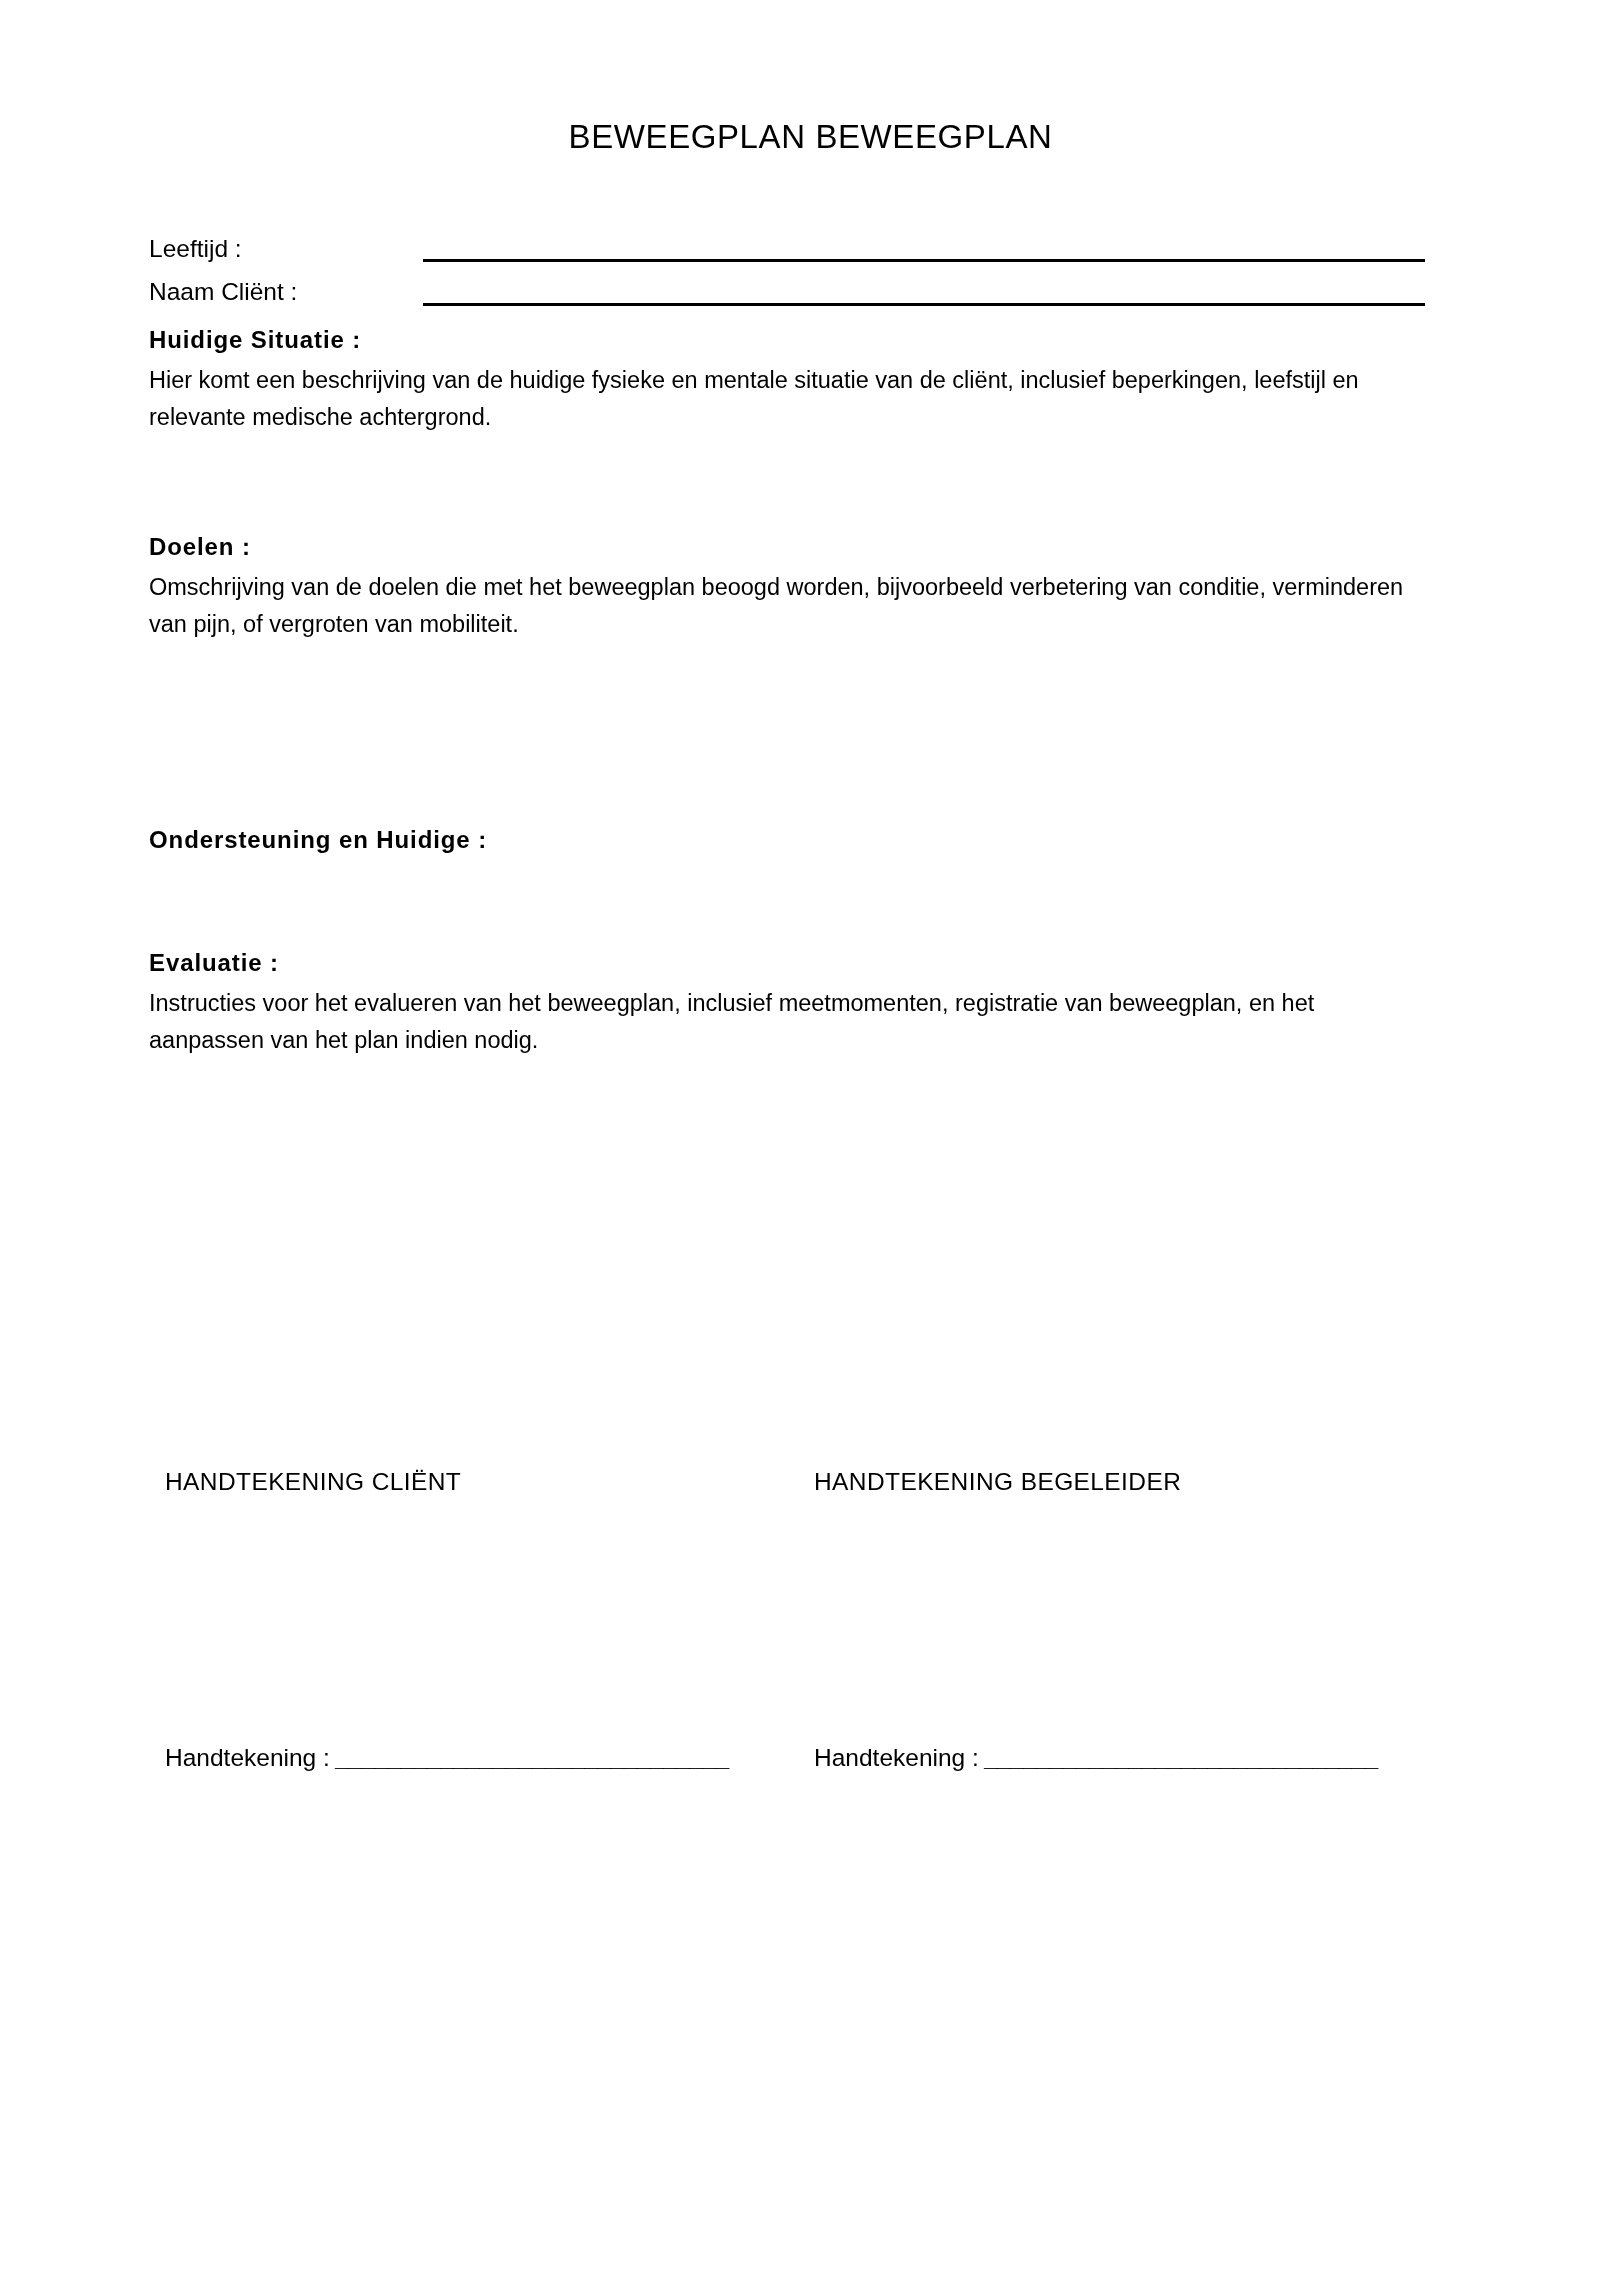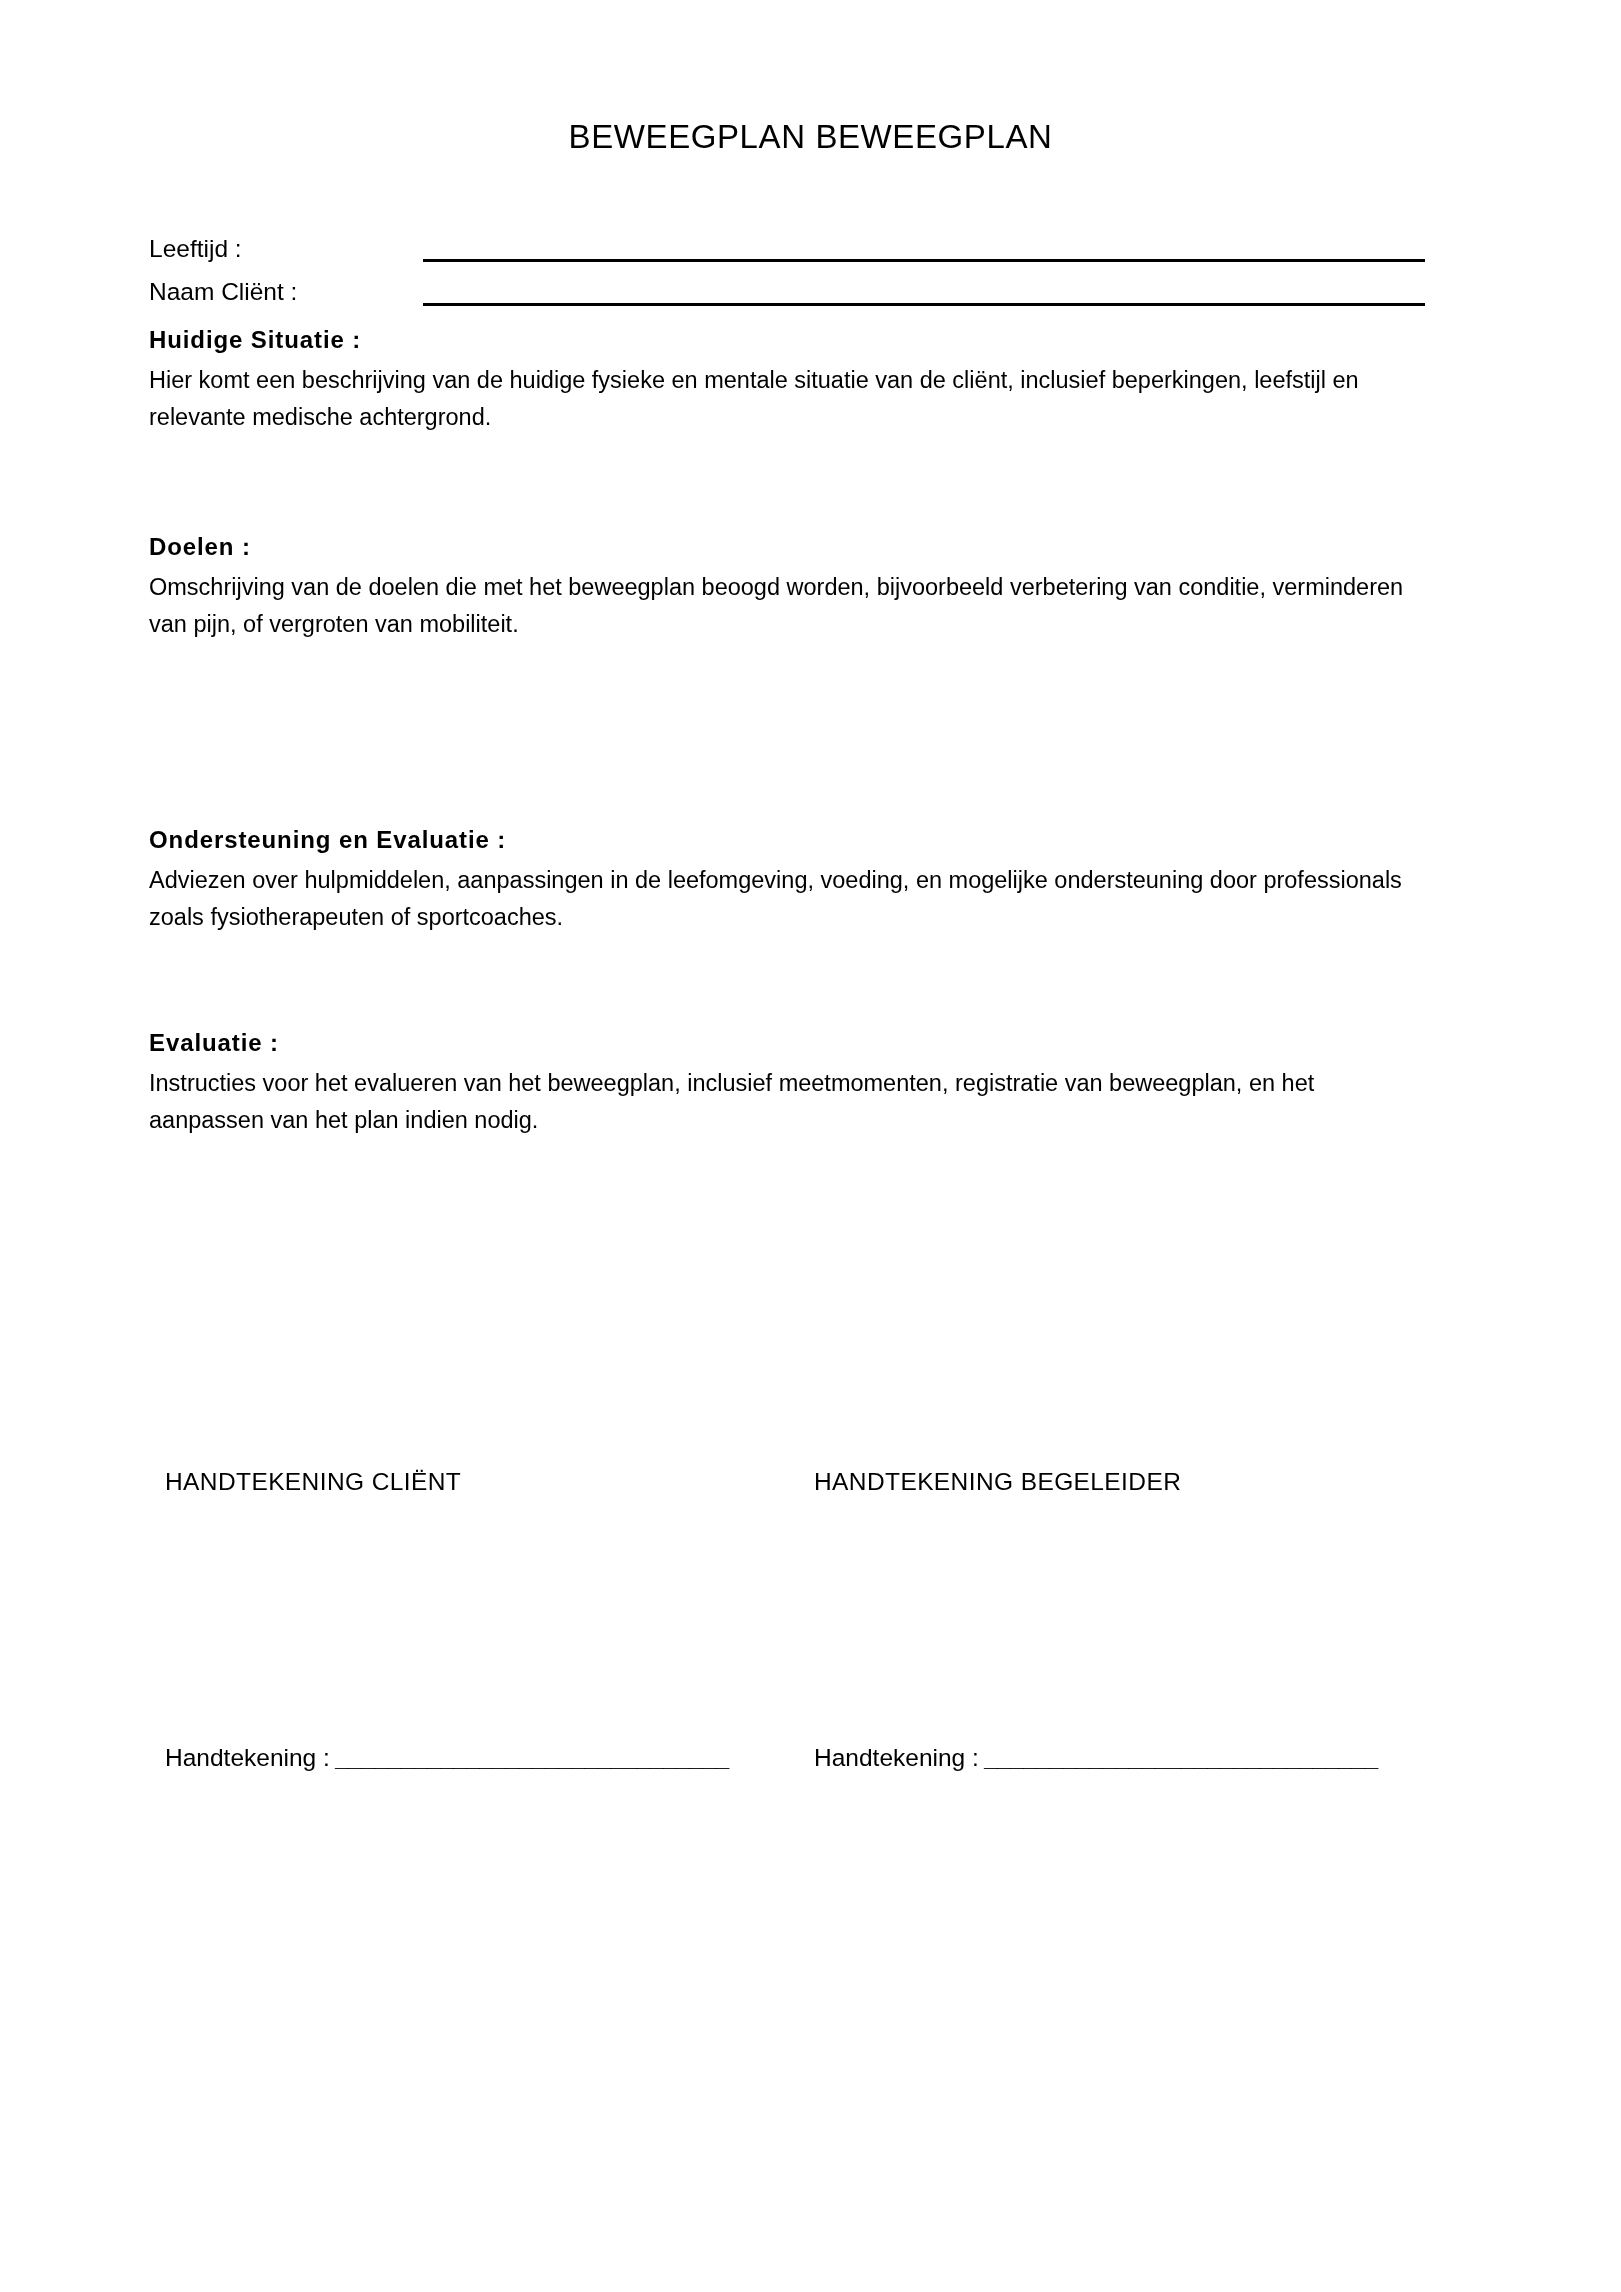--- a/index.html
+++ b/index.html
@@ -165,22 +165,21 @@
       <div class="section-heading">Doelen :</div>
       <p class="section-body">Omschrijving van de doelen die met het beweegplan beoogd worden, bijvoorbeeld verbetering van conditie, verminderen van pijn, of vergroten van mobiliteit.</p>
     </div>
 
     <div class="gap-doelen"></div>
 
 
     <div class="gap-activ"></div>
 
     <div class="section">
-      <div class="section-heading">Ondersteuning en Evaluatie :</div>
-      <p class="section-body">Adviezen over hulpmiddelen, aanpassingen in de leefomgeving, voeding, en mogelijke ondersteuning door professionals zoals fysiotherapeuten of sportcoaches.</p>
+      <div class="section-heading">Ondersteuning en Huidige :</div>
     </div>
 
     <div class="gap-onderst"></div>
 
     <div class="section">
       <div class="section-heading">Evaluatie :</div>
       <p class="section-body">Instructies voor het evalueren van het beweegplan, inclusief meetmomenten, registratie van beweegplan, en het aanpassen van het plan indien nodig.</p>
     </div>
 
   </div>

